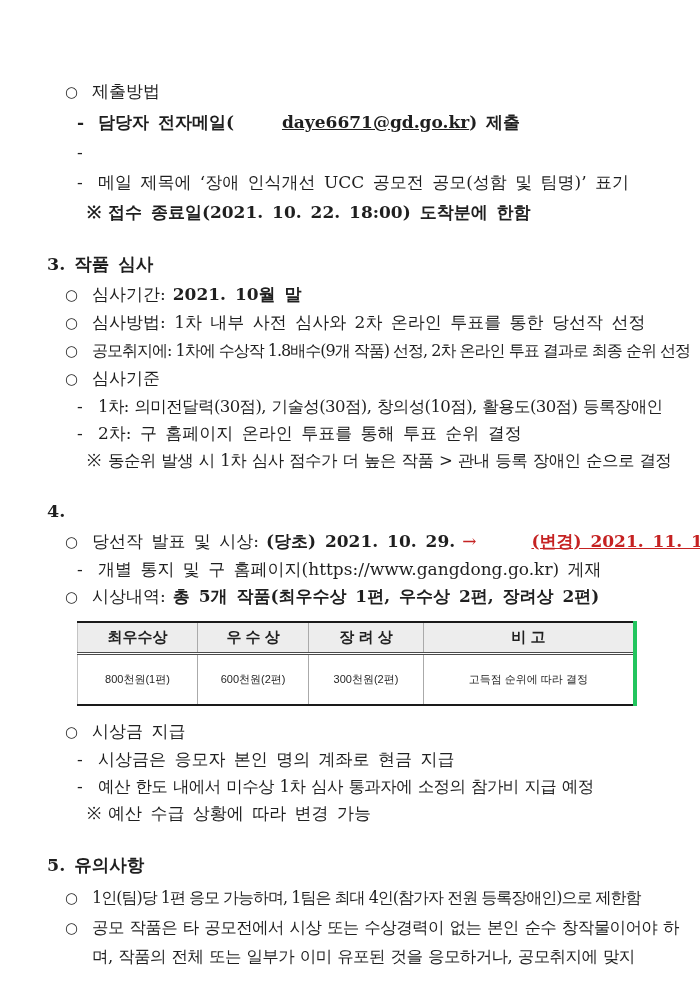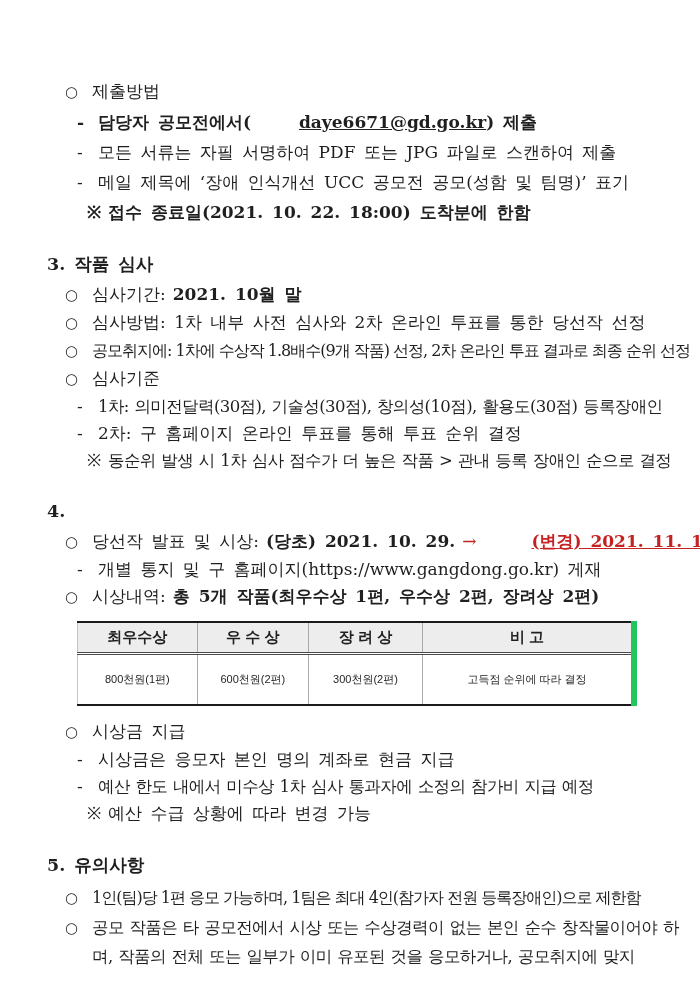--- a/index.html
+++ b/index.html
@@ -49,40 +49,39 @@
     border-bottom:2px solid var(--table_border_dark,#1a1a1a);
   }
   table.award th{
     background:var(--table_header_bg,#ededed);
     font-weight:bold; font-size:15px; height:31px;
     border-bottom:3px double #4a4a4a;
   }
   table.award td{ height:52px; font-size:11px; font-weight:400; }
   table.award th, table.award td{ border-left:1px solid var(--table_border_light,#aaaaaa); }
   table.award th:first-child, table.award td:first-child{ border-left:1px solid #c4c4c4; }
-  table.award th:last-child, table.award td:last-child{ border-right:6px solid #22c55e; }
+  table.award th:last-child, table.award td:last-child{ border-right:4px solid #22c55e; }
   col.c1{width:21.5%} col.c2{width:20%} col.c3{width:20.5%} col.c4{width:38%}
 </style>
 </head>
 <body>
 
 <div class="page">
 
   <div class="block">
     <div class="line l-circle">
       <span class="bullet">○</span>
       <span class="txt">제출방법</span>
     </div>
     <div class="line l-dash bold">
       <span class="bullet">-</span>
-      <span class="txt"><span>담당자 공모전에서(</span><span class="u">daye6671@gd.go.kr</span><span>) 제출</span></span>
-    </div>
-    <div class="line l-dash">
-      <span class="bullet">-</span>
-      <span class="txt">모든 서류는 자필 서명하여 PDF 또는 JPG 파일로 스캔하여 제출</span>
+      <span class="txt"><span>담당자 전자메일(</span><span class="u">daye6671@gd.go.kr</span><span>) 제출</span></span>
+    </div>
+    <div class="line l-dash">
+      <span class="bullet">-</span>
     </div>
     <div class="line l-dash">
       <span class="bullet">-</span>
       <span class="txt">메일 제목에 ‘장애 인식개선 UCC 공모전 공모(성함 및 팀명)’ 표기</span>
     </div>
     <div class="line l-note bold">
       <span class="bullet">※</span>
       <span class="txt">접수 종료일(2021. 10. 22. 18:00) 도착분에 한함</span>
     </div>
   </div>

